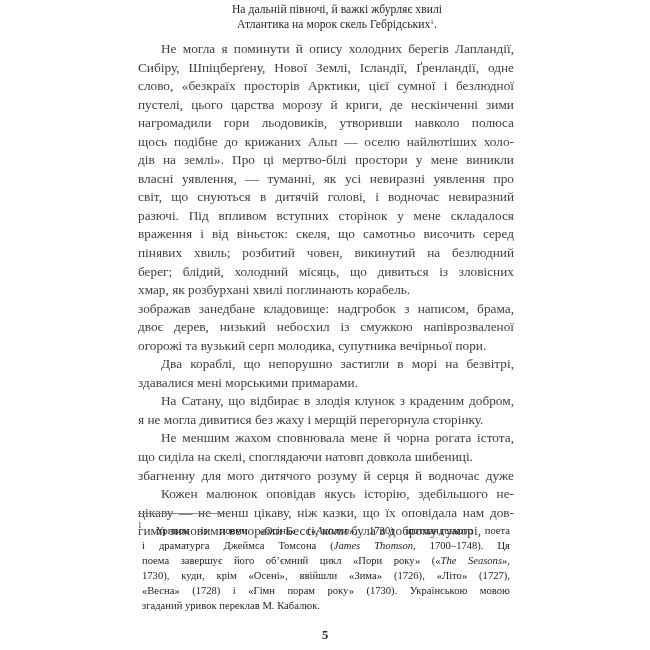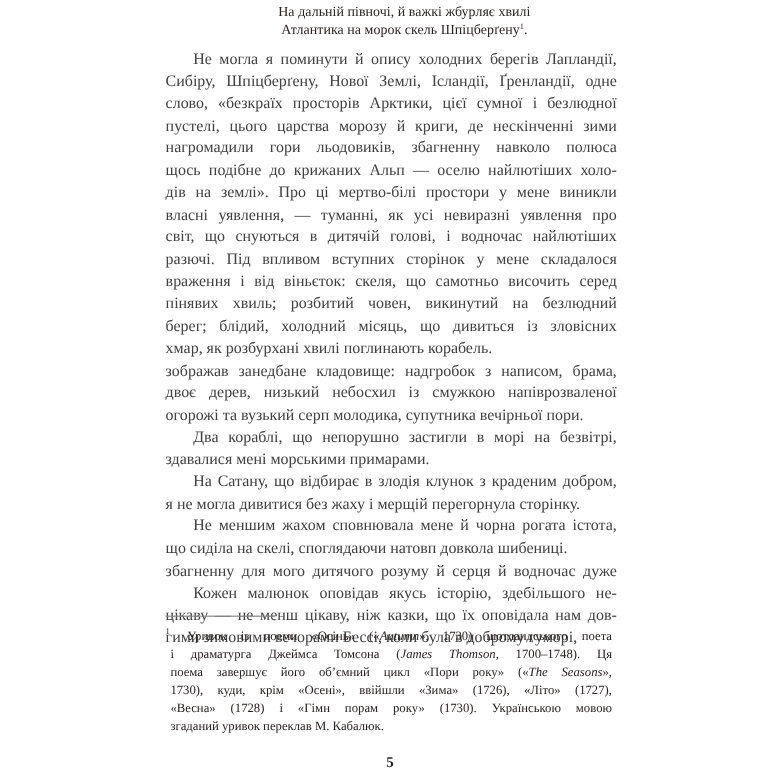--- a/index.html
+++ b/index.html
@@ -134,34 +134,34 @@
     color: #231f1c;
   }
 </style>
 </head>
 <body>
 
 <div class="page">
 
   <div class="epigraph">
     <span class="eline">На дальній півночі, й важкі жбурляє хвилі</span>
-    <span class="eline"><span>Атлантика на морок скель Шпіцберґену</span><sup>1</sup>.</span>
+    <span class="eline"><span>Атлантика на морок скель Гебрідських</span><sup>1</sup>.</span>
   </div>
 
   <div class="body-block" id="body-block">
       <p class="para">
         <span class="ln"><span class="indent"></span>Не могла я поминути й опису холодних берегів Лапландії,</span>
         <span class="ln">Сибіру, Шпіцберґену, Нової Землі, Ісландії, Ґренландії, одне</span>
         <span class="ln">слово, «безкраїх просторів Арктики, цієї сумної і безлюдної</span>
         <span class="ln">пустелі, цього царства морозу й криги, де нескінченні зими</span>
-        <span class="ln">нагромадили гори льодовиків, збагненну навколо полюса</span>
+        <span class="ln">нагромадили гори льодовиків, утворивши навколо полюса</span>
         <span class="ln">щось подібне до крижаних Альп — оселю найлютіших холо-</span>
         <span class="ln">дів на землі». Про ці мертво-білі простори у мене виникли</span>
         <span class="ln">власні уявлення, — туманні, як усі невиразні уявлення про</span>
-        <span class="ln">світ, що снуються в дитячій голові, і водночас найлютіших</span>
+        <span class="ln">світ, що снуються в дитячій голові, і водночас невиразний</span>
         <span class="ln">разючі. Під впливом вступних сторінок у мене складалося</span>
         <span class="ln">враження і від віньєток: скеля, що самотньо височить серед</span>
         <span class="ln">пінявих хвиль; розбитий човен, викинутий на безлюдний</span>
         <span class="ln">берег; блідий, холодний місяць, що дивиться із зловісних</span>
         <span class="ln last">хмар, як розбурхані хвилі поглинають корабель.</span>
       </p>
       <p class="para">
         <span class="ln">зображав занедбане кладовище: надгробок з написом, брама,</span>
         <span class="ln">двоє дерев, низький небосхил із смужкою напіврозваленої</span>
         <span class="ln last">огорожі та вузький серп молодика, супутника вечірньої пори.</span>

